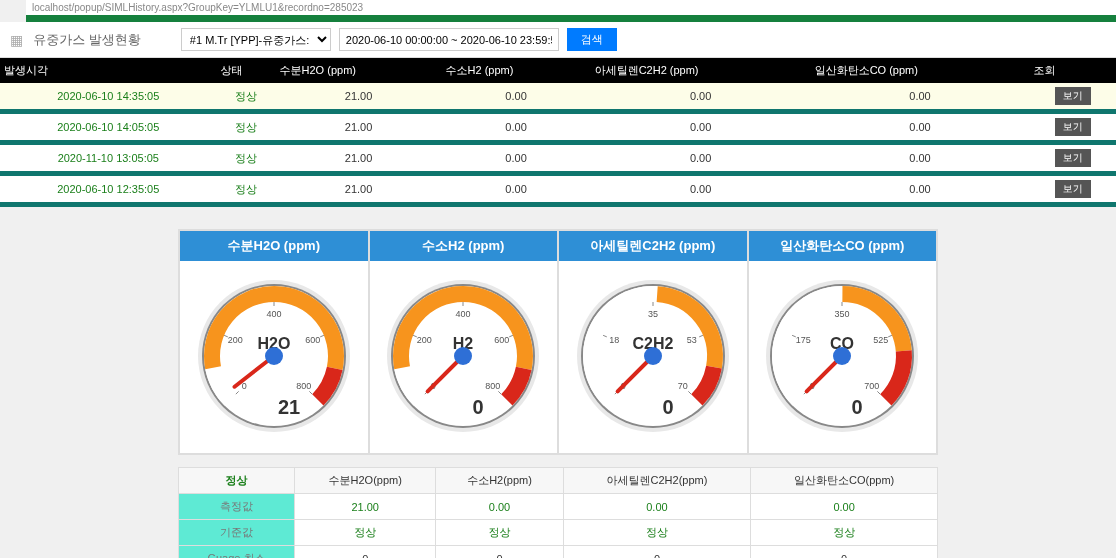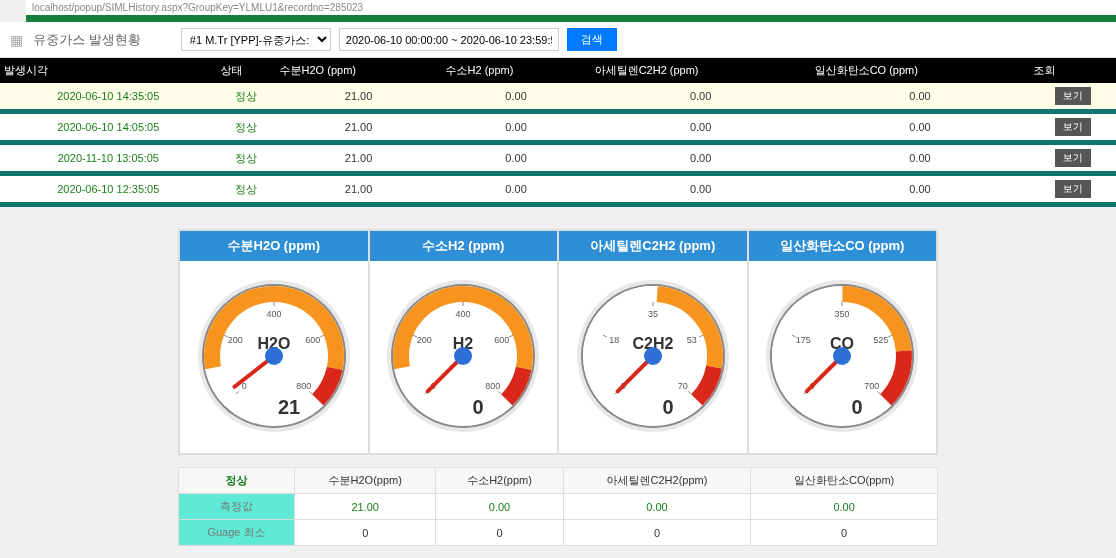--- a/index.html
+++ b/index.html
@@ -220,20 +220,27 @@
     </thead>
   <tbody id="detail-body">
       <tr>
         <td>측정값</td>
         <td class="green">21.00</td>
         <td class="green">0.00</td>
         <td class="green">0.00</td>
         <td class="green">0.00</td>
       </tr>
       <tr>
+        <td>기준값</td>
+        <td class="green">정상</td>
+        <td class="green">정상</td>
+        <td class="green">정상</td>
+        <td class="green">정상</td>
+      </tr>
+      <tr>
         <td>Guage 최소</td>
         <td>0</td>
         <td>0</td>
         <td>0</td>
         <td>0</td>
       </tr>
     </tbody>
 </table>
 
 </body></html>

